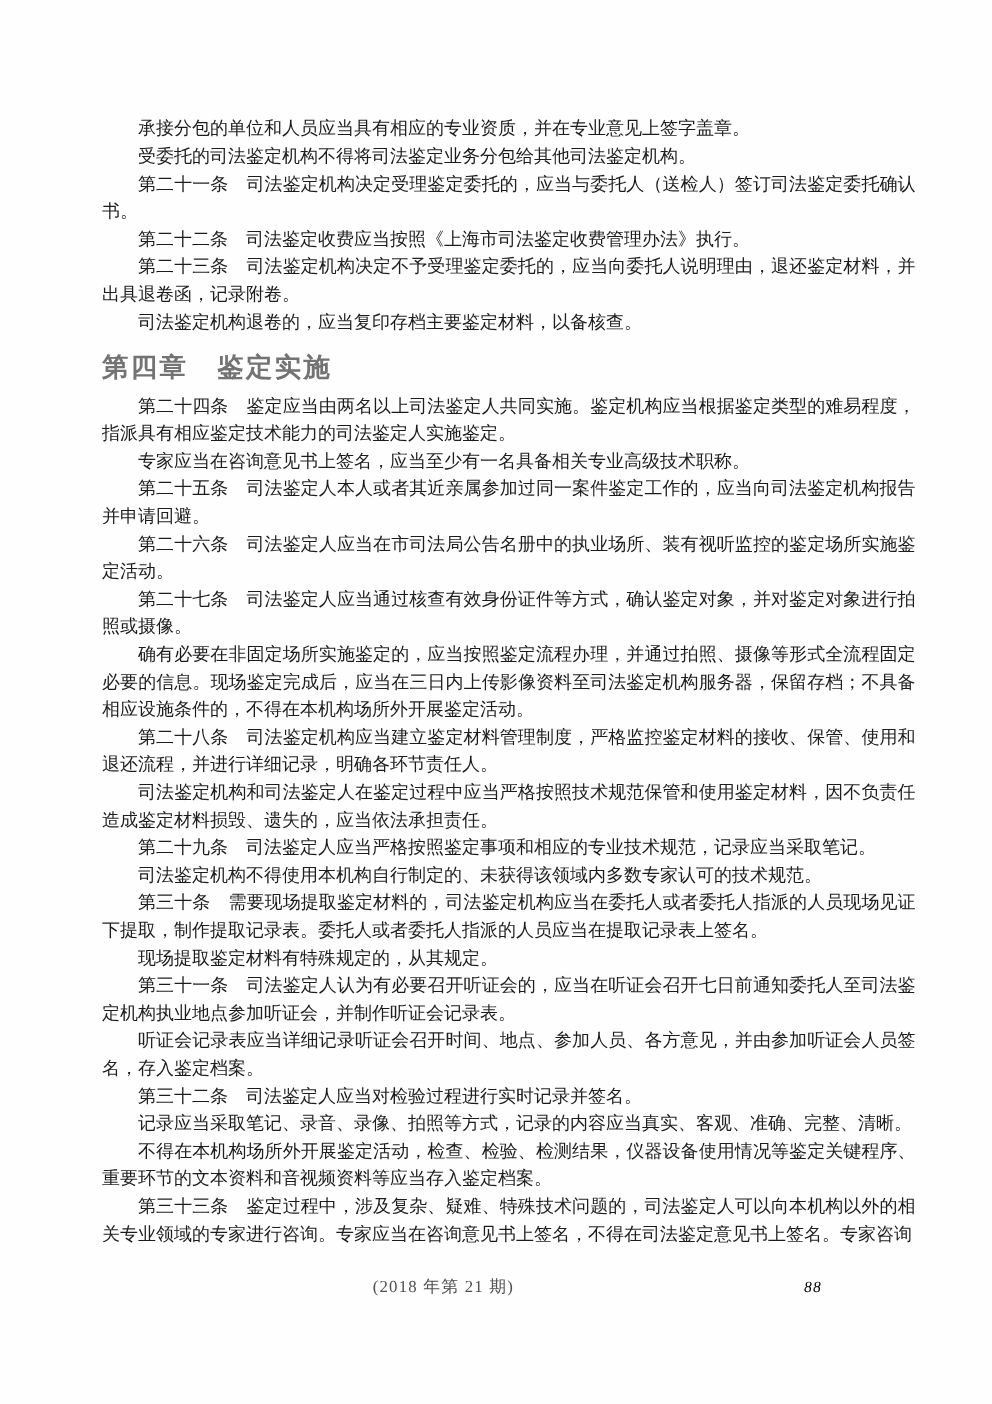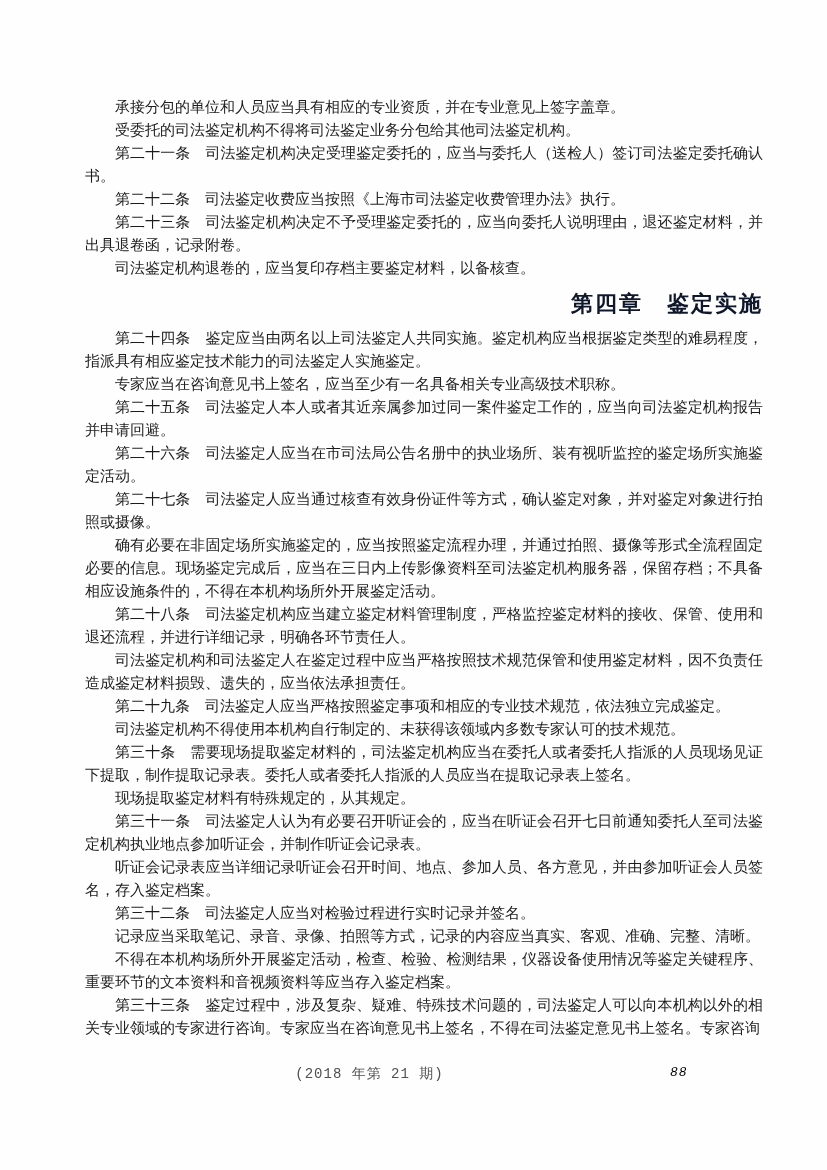--- a/index.html
+++ b/index.html
@@ -6,21 +6,21 @@
     margin: 0;
     padding: 0;
     background: #ffffff;
   }
   .page {
     position: relative;
     width: 827px;
     height: 1170px;
     background: #fefefe;
     overflow: hidden;
-    font-family: Liberation Mono, monospace;
+    font-family: Liberation Serif, serif;
     color: #1c1c1c;
   }
   .text-block {
     position: absolute;
     left: 85px;
     top: 97px;
     width: 678px;
     font-size: 15px;
     line-height: 23px;
     text-align: justify;
@@ -29,24 +29,24 @@
   .text-block p {
     margin: 0;
     text-indent: 2em;
     word-break: break-all;
   }
   .chapter-heading {
     margin: 10px 0 7px 0;
     font-size: 22px;
     line-height: 30px;
     font-weight: bold;
-    text-align: right;
+    text-align: left;
     text-indent: 0;
     letter-spacing: 2px;
-    color: #0f172a;
+    color: #737373;
   }
   .footer-issue {
     position: absolute;
     top: 1063px;
     left: 0;
     width: 739px;
     text-align: center;
     font-size: 14px;
     line-height: 22px;
     color: #4f4f4f;
@@ -78,21 +78,21 @@
     <h2 class="chapter-heading">第四章　鉴定实施</h2>
 
     <p>第二十四条　鉴定应当由两名以上司法鉴定人共同实施。鉴定机构应当根据鉴定类型的难易程度，指派具有相应鉴定技术能力的司法鉴定人实施鉴定。</p>
     <p>专家应当在咨询意见书上签名，应当至少有一名具备相关专业高级技术职称。</p>
     <p>第二十五条　司法鉴定人本人或者其近亲属参加过同一案件鉴定工作的，应当向司法鉴定机构报告并申请回避。</p>
     <p>第二十六条　司法鉴定人应当在市司法局公告名册中的执业场所、装有视听监控的鉴定场所实施鉴定活动。</p>
     <p>第二十七条　司法鉴定人应当通过核查有效身份证件等方式，确认鉴定对象，并对鉴定对象进行拍照或摄像。</p>
     <p>确有必要在非固定场所实施鉴定的，应当按照鉴定流程办理，并通过拍照、摄像等形式全流程固定必要的信息。现场鉴定完成后，应当在三日内上传影像资料至司法鉴定机构服务器，保留存档；不具备相应设施条件的，不得在本机构场所外开展鉴定活动。</p>
     <p>第二十八条　司法鉴定机构应当建立鉴定材料管理制度，严格监控鉴定材料的接收、保管、使用和退还流程，并进行详细记录，明确各环节责任人。</p>
     <p>司法鉴定机构和司法鉴定人在鉴定过程中应当严格按照技术规范保管和使用鉴定材料，因不负责任造成鉴定材料损毁、遗失的，应当依法承担责任。</p>
-    <p>第二十九条　司法鉴定人应当严格按照鉴定事项和相应的专业技术规范，依法独立完成鉴定。</p>
+    <p>第二十九条　司法鉴定人应当严格按照鉴定事项和相应的专业技术规范，记录应当采取笔记。</p>
     <p>司法鉴定机构不得使用本机构自行制定的、未获得该领域内多数专家认可的技术规范。</p>
     <p>第三十条　需要现场提取鉴定材料的，司法鉴定机构应当在委托人或者委托人指派的人员现场见证下提取，制作提取记录表。委托人或者委托人指派的人员应当在提取记录表上签名。</p>
     <p>现场提取鉴定材料有特殊规定的，从其规定。</p>
     <p>第三十一条　司法鉴定人认为有必要召开听证会的，应当在听证会召开七日前通知委托人至司法鉴定机构执业地点参加听证会，并制作听证会记录表。</p>
     <p>听证会记录表应当详细记录听证会召开时间、地点、参加人员、各方意见，并由参加听证会人员签名，存入鉴定档案。</p>
     <p>第三十二条　司法鉴定人应当对检验过程进行实时记录并签名。</p>
     <p>记录应当采取笔记、录音、录像、拍照等方式，记录的内容应当真实、客观、准确、完整、清晰。</p>
     <p>不得在本机构场所外开展鉴定活动，检查、检验、检测结果，仪器设备使用情况等鉴定关键程序、重要环节的文本资料和音视频资料等应当存入鉴定档案。</p>
     <p>第三十三条　鉴定过程中，涉及复杂、疑难、特殊技术问题的，司法鉴定人可以向本机构以外的相关专业领域的专家进行咨询。专家应当在咨询意见书上签名，不得在司法鉴定意见书上签名。专家咨询</p>
   </div>

